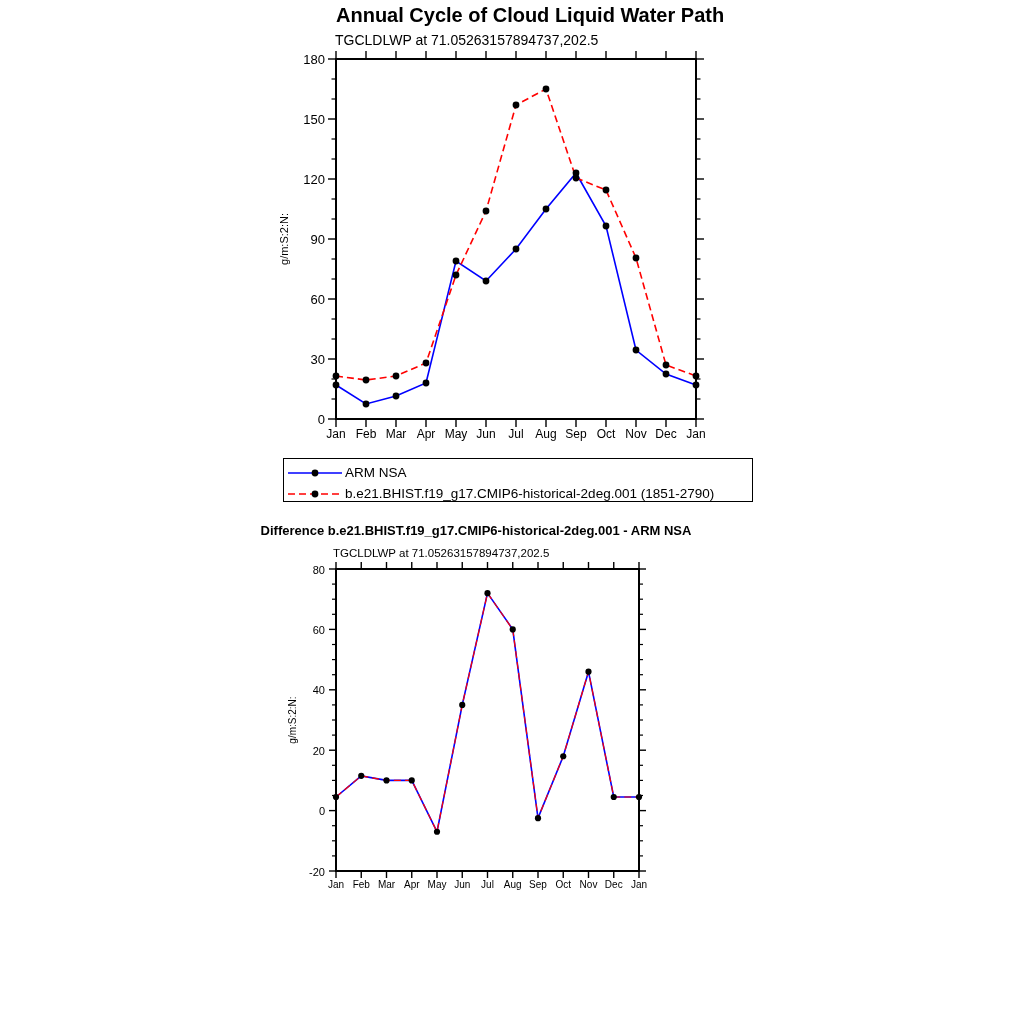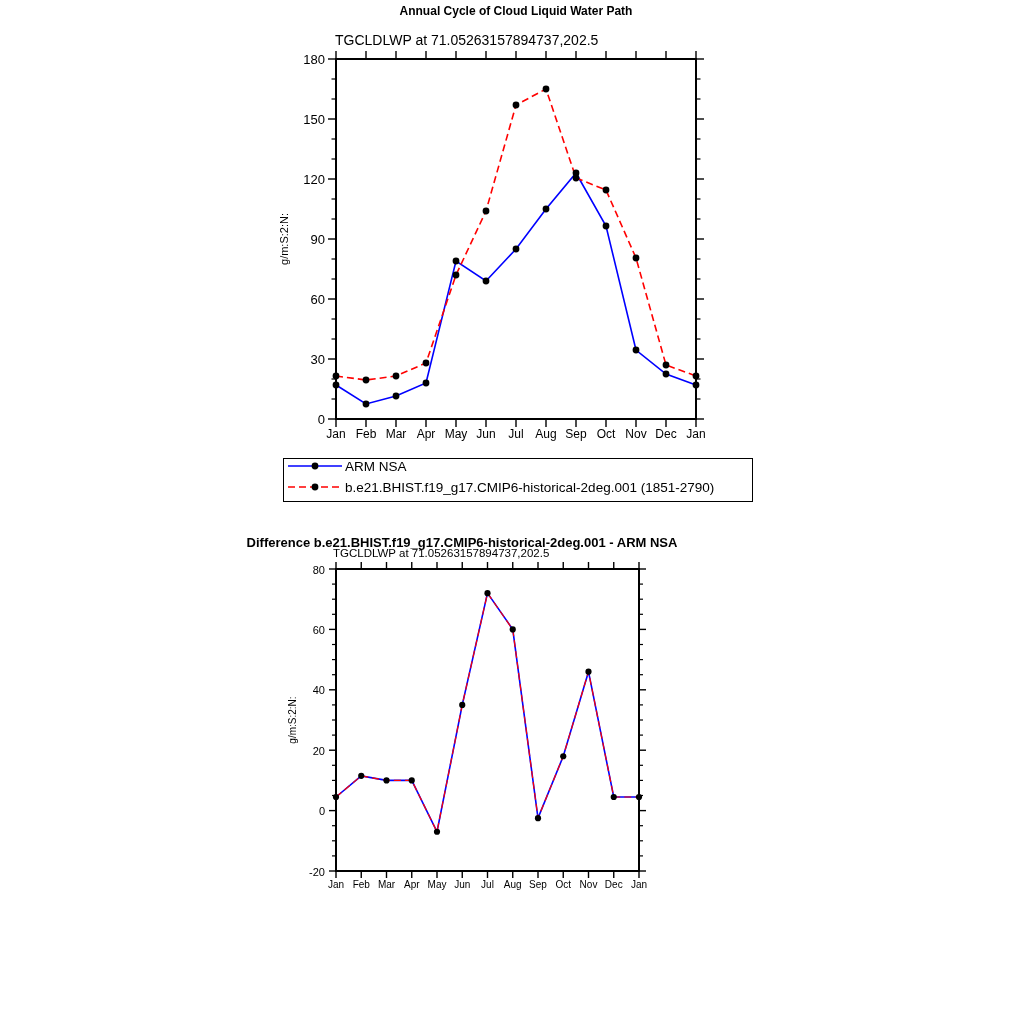--- a/index.html
+++ b/index.html
@@ -3,33 +3,33 @@
 <meta charset="utf-8">
 <style>
   html,body{margin:0;padding:0;background:#fff;}
   .canvas{
     position:relative;width:1024px;height:1024px;background:#ffffff;
     font-family:"Liberation Sans",sans-serif;color:#000;overflow:hidden;
   }
   #plots{position:absolute;left:0;top:0;}
   #plots text{font-family:"Liberation Sans",sans-serif;fill:#000;}
   .title{position:absolute;font-weight:bold;white-space:nowrap;}
-  .t1{left:336px;top:4px;width:360px;text-align:center;font-size:12px;}
+  .t1{left:336px;top:4px;width:360px;text-align:center;font-size:20px;}
   .s1{position:absolute;left:335px;top:32px;font-size:14px;white-space:nowrap;}
-  .t2{left:230px;top:523px;width:464px;text-align:center;font-size:13px;margin-top:12px;}
+  .t2{left:244px;top:523px;width:464px;text-align:center;font-size:13px;}
   .s2{position:absolute;left:333px;top:547px;font-size:11.5px;white-space:nowrap;}
   .ylab{position:absolute;white-space:nowrap;transform:translate(-50%,-50%) rotate(-90deg);}
   .y1{left:284px;top:239px;font-size:11px;}
   .y2{left:292px;top:720px;font-size:10px;}
   .legend{
     position:absolute;left:283px;top:458px;width:470px;height:44px;
     border:1px solid #000;box-sizing:border-box;
     display:flex;flex-direction:column;justify-content:center;padding-left:3px;
   }
-  .legend-row{display:flex;align-items:flex-start;height:21px;}
+  .legend-row{display:flex;align-items:flex-end;height:21px;}
   .legend-sample{flex:0 0 auto;}
   .legend-text{font-size:13.5px;white-space:nowrap;margin-left:2px;}
 </style>
 </head>
 <body>
 
 <div class="canvas">
 
   <svg id="plots" width="1024" height="1024">
       <g>

